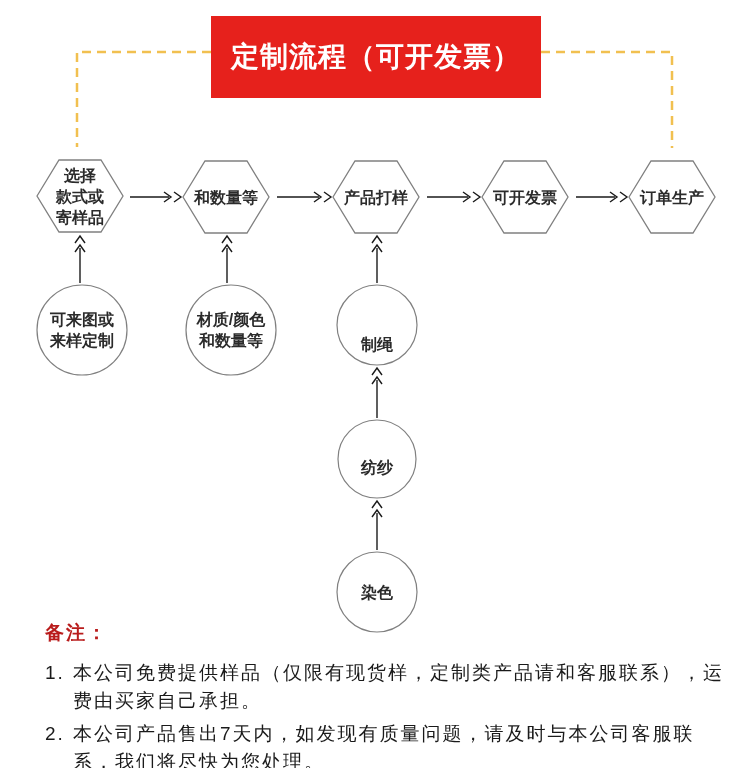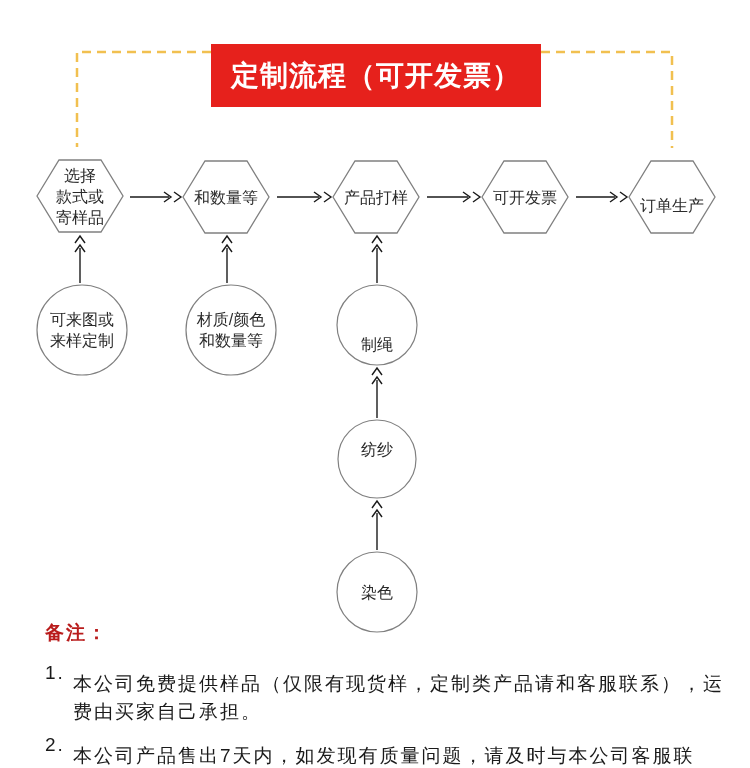--- a/index.html
+++ b/index.html
@@ -20,39 +20,38 @@
     left: 0;
     top: 0;
     width: 750px;
     height: 768px;
   }
   .banner {
     position: absolute;
     left: 211px;
     top: 16px;
     width: 330px;
-    height: 63px;
+    height: 82px;
     background: #e6211c;
     color: #ffffff;
     font-size: 28px;
     font-weight: 700;
     letter-spacing: 1px;
     display: flex;
     align-items: center;
     justify-content: center;
     white-space: nowrap;
-    margin-top: 28px;
   }
   .node-label {
     position: absolute;
     transform: translate(-50%, -50%);
     text-align: center;
     color: #2b2b2b;
     font-size: 16px;
-    font-weight: 400;
+    font-weight: 700;
     line-height: 21px;
     white-space: pre-line;
     pointer-events: none;
   }
   .notes {
     position: absolute;
     left: 45px;
     top: 620px;
     right: 22px;
   }
@@ -70,21 +69,20 @@
     font-weight: 500;
     line-height: 28px;
     letter-spacing: 2px;
     margin-bottom: 5px;
   }
   .note-num {
     flex: 0 0 28px;
   }
   .note-text {
     flex: 1;
-    margin-top: 11px;
   }
 </style>
 </head>
 <body>
 
 <div class="stage">
 
   <svg class="layer" viewBox="0 0 750 768" aria-hidden="true">
 
     <polyline points="211,52 77,52 77,147" fill="none" stroke="#f1c050" stroke-width="2.5" stroke-dasharray="9 6"></polyline>
@@ -151,28 +149,28 @@
   </svg>
 
   <div class="banner">定制流程（可开发票）</div>
 
   <div class="node-label" style="left:80px;  top:196px;">选择
 款式或
 寄样品</div>
   <div class="node-label" style="left:226px; top:197px;">和数量等</div>
   <div class="node-label" style="left:376px; top:197px;text-align:center;">产品打样</div>
   <div class="node-label" style="left:525px; top:197px;">可开发票</div>
-  <div class="node-label" style="left:672px; top:205px;">订单生产</div>
+  <div class="node-label" style="left:672px; top:197px;">订单生产</div>
 
   <div class="node-label" style="left:82px;  top:330px;">可来图或
 来样定制</div>
   <div class="node-label" style="left:231px; top:330px;">材质/颜色
 和数量等</div>
   <div class="node-label" style="left:377px; top:344px;">制绳</div>
-  <div class="node-label" style="left:377px; top:449px;">纺纱</div>
+  <div class="node-label" style="left:377px; top:467px;">纺纱</div>
   <div class="node-label" style="left:377px; top:592px;">染色</div>
 
   <div class="notes">
     <div class="notes-heading">备注：</div>
     <div class="note-item">
       <span class="note-num">1.</span>
       <span class="note-text">本公司免费提供样品（仅限有现货样，定制类产品请和客服联系），运费由买家自己承担。</span>
     </div>
     <div class="note-item">
       <span class="note-num">2.</span>

